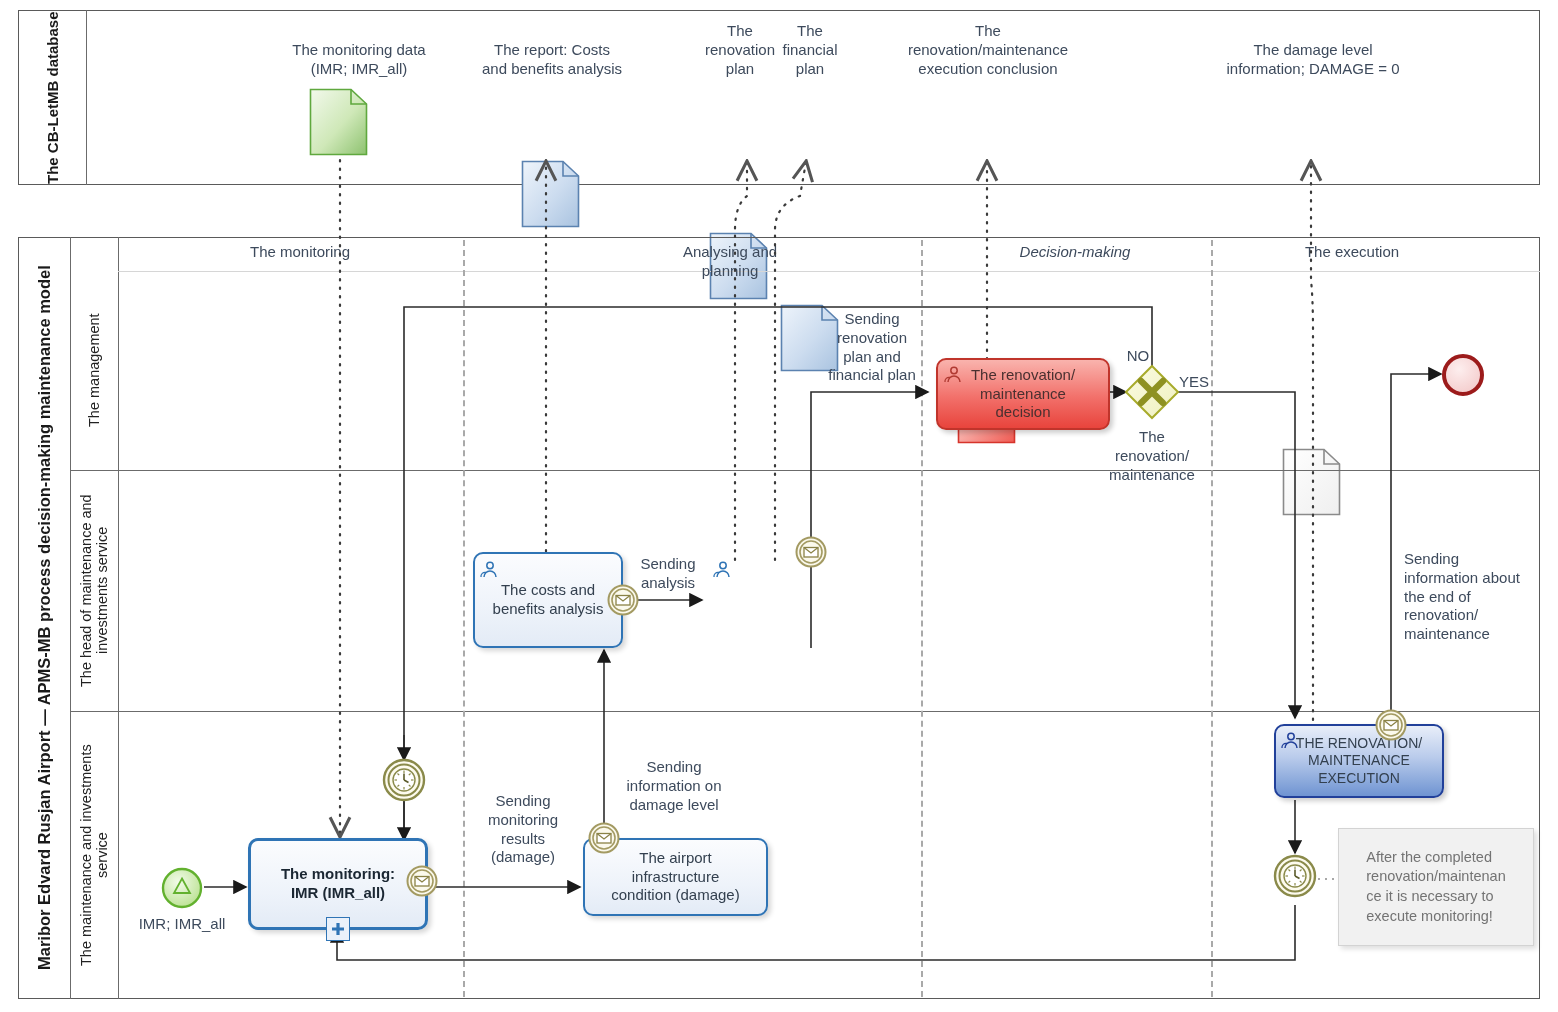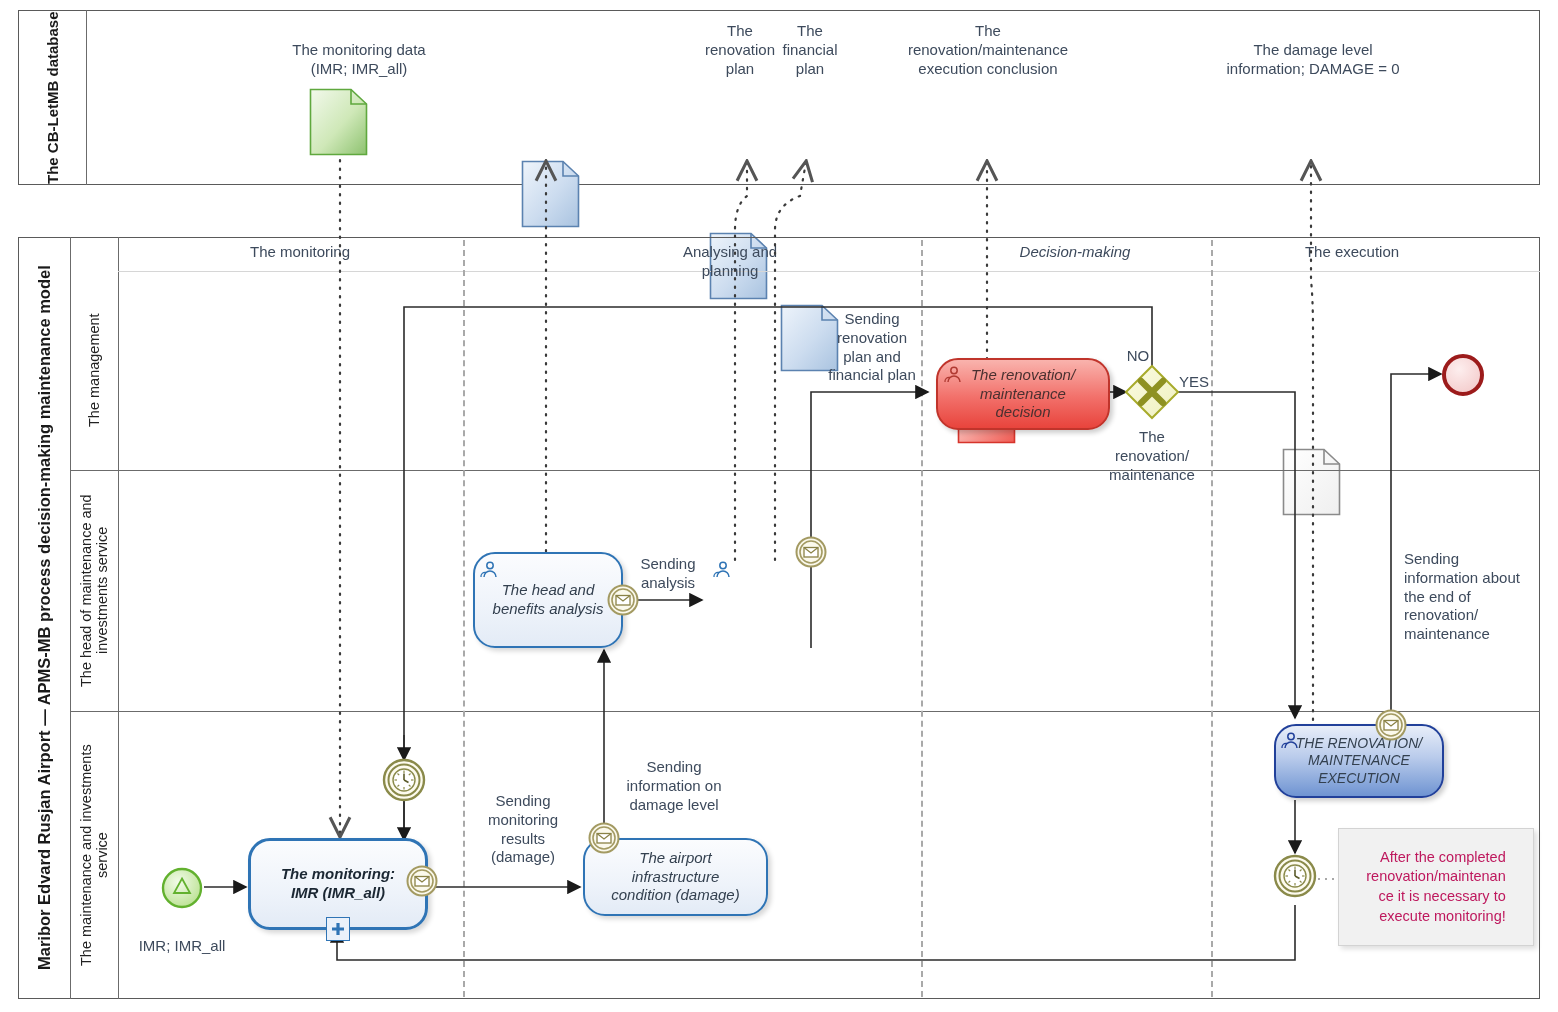--- a/index.html
+++ b/index.html
@@ -7,29 +7,29 @@
   #stage{position:relative;width:1558px;height:1012px;background:#fff;overflow:hidden;}
   .abs{position:absolute;}
   .txt{color:#3d4a5c;font-size:15px;line-height:1.25;text-align:center;white-space:pre-line;}
   .lane-title{font-weight:bold;color:#1a1a1a;}
   .vert{writing-mode:vertical-rl;transform:rotate(180deg);display:flex;align-items:center;justify-content:center;}
   .box-border{border:1px solid #5a5a5a;box-sizing:border-box;}
   .lane-sep{background:#6b6b6b;}
   .phase-line{border-left:2px dashed #a9a9a9;}
   .doc{position:relative;}
   .doc svg{display:block;}
-  .task{box-sizing:border-box;border-radius:22px;display:flex;align-items:center;justify-content:center;text-align:center;font-style:italic;}
+  .task{box-sizing:border-box;border-radius:10px;display:flex;align-items:center;justify-content:center;text-align:center;}
   .task-blue{border:2px solid #2f74b5;background:linear-gradient(180deg,#fbfcfe 0%,#eef3fa 60%,#e3ebf6 100%);box-shadow:3px 3px 5px rgba(0,0,0,.16);}
   .task-red{border:2px solid #c0342b;background:linear-gradient(180deg,#f9b3ad 0%,#f2706a 55%,#e8443c 100%);box-shadow:3px 3px 5px rgba(0,0,0,.2);}
   .task-navy{border:2px solid #21409a;background:linear-gradient(180deg,#e8eef9 0%,#b9cbeb 45%,#6f94d2 100%);box-shadow:3px 3px 5px rgba(0,0,0,.2);}
   .task-label{font-size:15px;color:#33404f;line-height:1.25;padding:0 6px;white-space:pre-line;}
   .task-label.bold{font-weight:bold;color:#1b2733;}
   .task-label.caps{font-size:14px;}
   .annot{box-sizing:border-box;background:#f1f1f1;border:1px solid #d3d3d3;box-shadow:3px 3px 5px rgba(0,0,0,.13);display:flex;align-items:center;justify-content:center;}
-  .annot span{font-size:14.5px;color:#be185d;text-align:right;line-height:1.35;white-space:pre-line;}
+  .annot span{font-size:14.5px;color:#737373;text-align:left;line-height:1.35;white-space:pre-line;}
   svg.lines{position:absolute;left:0;top:0;pointer-events:none;}
 </style>
 </head>
 <body>
 
 <div id="stage">
 
   <div class="abs box-border" style="left:18px;top:10px;width:1522px;height:175px;"></div>
   <div class="abs lane-sep" style="left:86px;top:10px;width:1px;height:175px;"></div>
   <div class="abs vert lane-title" style="left:18px;top:10px;width:68px;height:175px;font-size:15px;text-align:center;">The CB-LetMB
@@ -44,20 +44,22 @@
           <stop offset="0%" stop-color="#f2f9ec"></stop>
             <stop offset="55%" stop-color="#cfe8b8"></stop>
             <stop offset="100%" stop-color="#8dc26f"></stop>
         </linearGradient>
       </defs>
       <path d="M3.5,3.5 H44 L59.5,18 V68.5 H3.5 Z" fill="url(#gGreen)" stroke="#5fa83e" stroke-width="1.6"></path>
       <path d="M44,3.5 V18 H59.5" fill="none" stroke="#5fa83e" stroke-width="1.6"></path>
     </svg>
   </div>
 
+  <div class="abs txt" style="left:452px;top:41px;width:200px;">The report: Costs
+and benefits analysis</div>
   <div class="abs doc" style="left:519px;top:86px;">
     <svg width="66" height="72" viewBox="0 0 66 72">
       <defs>
         <linearGradient id="gBlue1" x1="0" y1="0" x2="1" y2="1">
           <stop offset="0%" stop-color="#eef4fb"></stop>
             <stop offset="55%" stop-color="#ccdcef"></stop>
             <stop offset="100%" stop-color="#a9c3e0"></stop>
         </linearGradient>
       </defs>
       <path d="M3.5,3.5 H44 L59.5,18 V68.5 H3.5 Z" fill="url(#gBlue1)" stroke="#5b82b0" stroke-width="1.6"></path>
@@ -221,21 +223,21 @@
   </div>
   <div class="abs" style="left:943px;top:364px;">
     <svg width="20" height="20" viewBox="0 0 20 20">
       <circle cx="11" cy="6.5" r="3.2" fill="none" stroke="#b03a32" stroke-width="1.5"></circle>
       <path d="M5,18 A6,6 0 0 1 17,18" fill="none" stroke="#b03a32" stroke-width="1.5"></path>
       <path d="M2,18 A4,4 0 0 1 7,13.5" fill="none" stroke="#b03a32" stroke-width="1.3"></path>
     </svg>
   </div>
 
   <div class="abs task task-blue" style="left:473px;top:552px;width:150px;height:96px;">
-    <span class="task-label">The head and
+    <span class="task-label">The costs and
 benefits analysis</span>
   </div>
   <div class="abs" style="left:479px;top:559px;">
     <svg width="20" height="20" viewBox="0 0 20 20">
       <circle cx="11" cy="6.5" r="3.2" fill="none" stroke="#2f74b5" stroke-width="1.5"></circle>
       <path d="M5,18 A6,6 0 0 1 17,18" fill="none" stroke="#2f74b5" stroke-width="1.5"></path>
       <path d="M2,18 A4,4 0 0 1 7,13.5" fill="none" stroke="#2f74b5" stroke-width="1.3"></path>
     </svg>
   </div>
 
@@ -299,21 +301,21 @@
       <defs>
         <radialGradient id="gStart" cx="40%" cy="35%" r="75%">
           <stop offset="0%" stop-color="#f2fbe9"></stop>
             <stop offset="100%" stop-color="#b7e08c"></stop>
         </radialGradient>
       </defs>
       <circle cx="22" cy="22" r="19" fill="url(#gStart)" stroke="#62b12e" stroke-width="2.4"></circle>
       <path d="M22,12.5 L30,27 H14 Z" fill="none" stroke="#62b12e" stroke-width="1.8"></path>
     </svg>
   </div>
-  <div class="abs txt" style="left:122px;top:937px;width:120px;">IMR; IMR_all</div>
+  <div class="abs txt" style="left:122px;top:915px;width:120px;">IMR; IMR_all</div>
 
   <div class="abs" style="left:381px;top:757px;">
     <svg width="46" height="46" viewBox="0 0 46 46">
       <circle cx="23" cy="23" r="20" fill="#fdfbee" stroke="#8a8a4a" stroke-width="2.4"></circle>
       <circle cx="23" cy="23" r="15.5" fill="none" stroke="#8a8a4a" stroke-width="2"></circle>
       <circle cx="23" cy="23" r="11" fill="#ffffff" stroke="#8a8a4a" stroke-width="1.4"></circle>
       <g stroke="#8a8a4a" stroke-width="1.2">
         <line x1="23" y1="13.5" x2="23" y2="16"></line>
           <line x1="23" y1="30" x2="23" y2="32.5"></line>
         <line x1="13.5" y1="23" x2="16" y2="23"></line>

